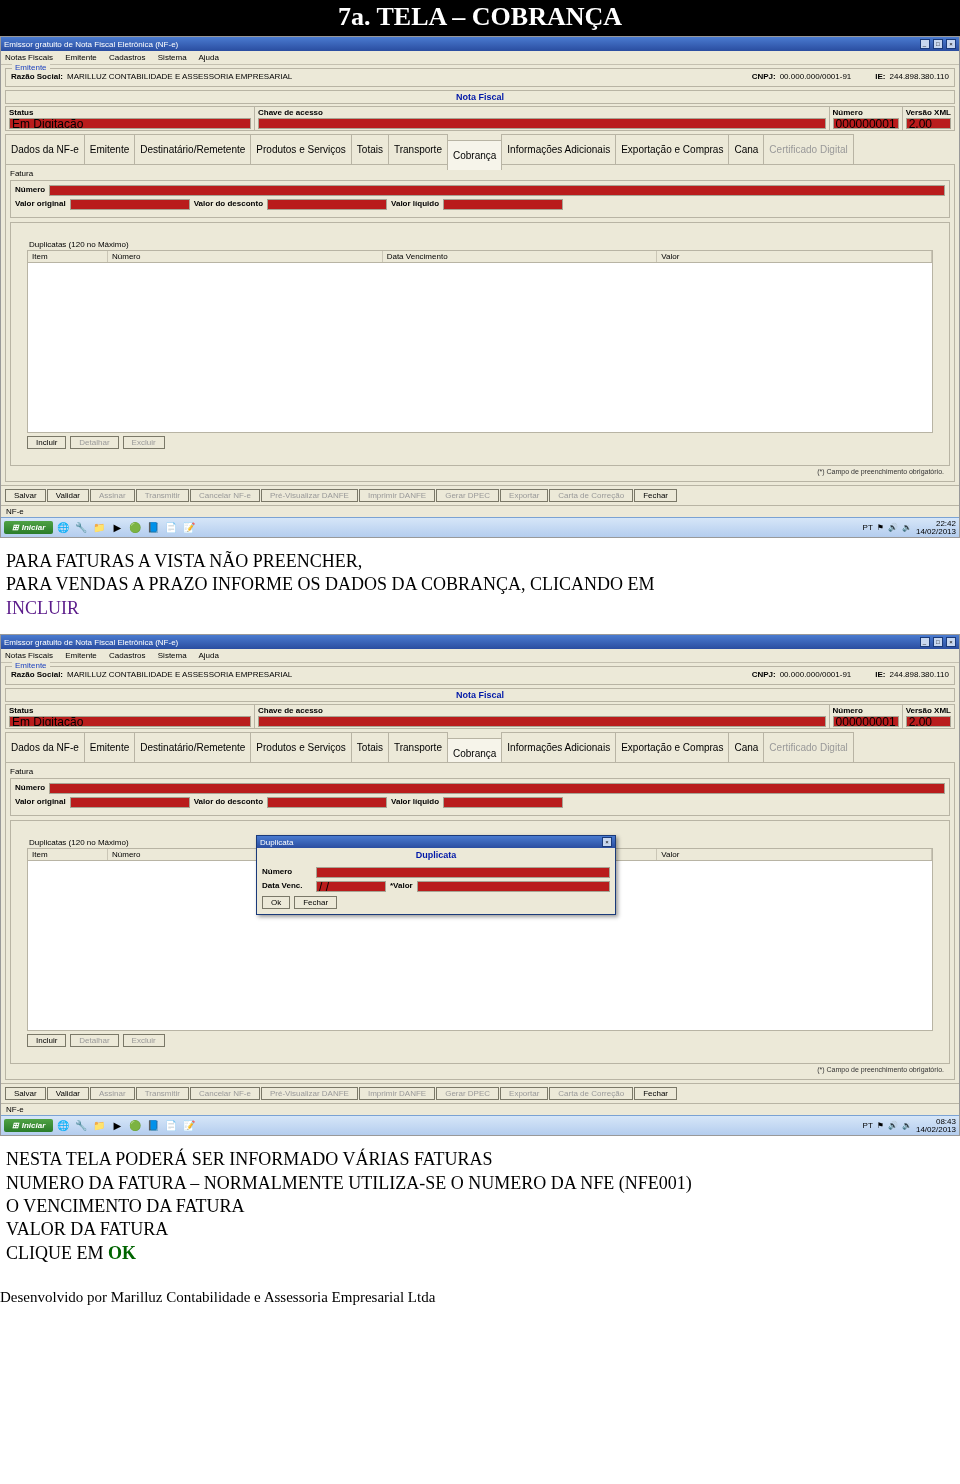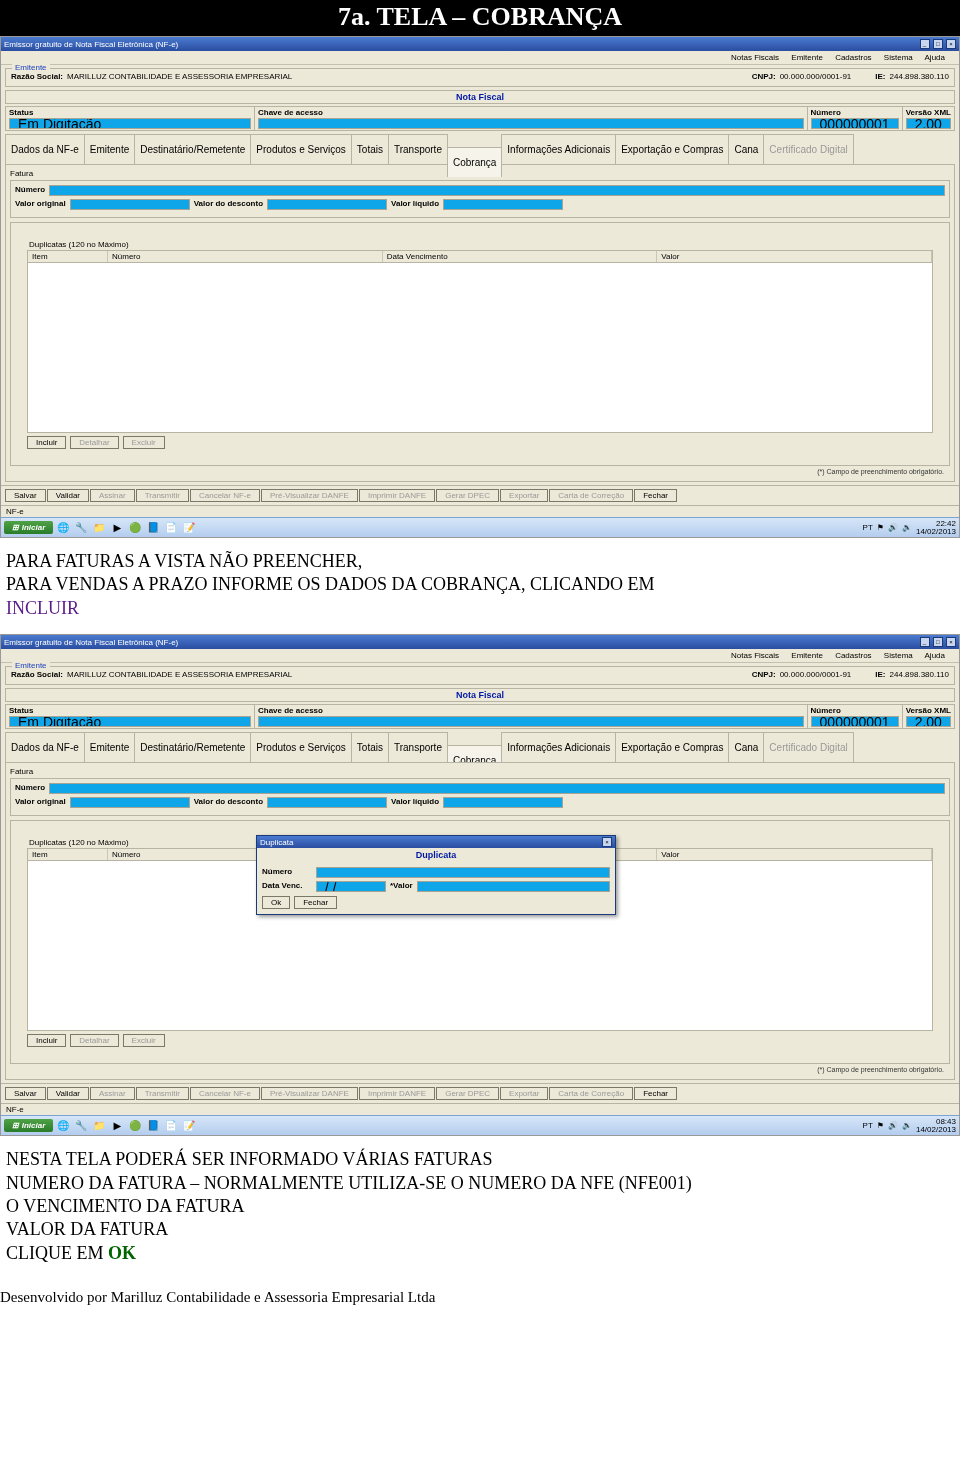--- a/index.html
+++ b/index.html
@@ -1,36 +1,36 @@
 <!DOCTYPE html>
 <html><head>
 <meta charset="utf-8">
 <style>
   * { box-sizing: border-box; margin: 0; padding: 0; }
   body { font-family: Tahoma, Arial, sans-serif; font-size: 7px; background: #fff; width: 960px; }
   .doc-title { background:#000; color:#fff; font-family:'Times New Roman',serif; font-size:26px; font-weight:bold; text-align:center; padding:2px 0 4px 0; }
   .screenshot { border:1px solid #999; margin:0; background:#ece9d8; }
   .titlebar { background:linear-gradient(#4a7bd0,#2a4da0); color:#fff; height:14px; display:flex; align-items:center; justify-content:space-between; padding:0 3px; font-size:8px;}
   .titlebar .winbtns span{ display:inline-block; width:10px; height:10px; background:#c8d7ef; margin-left:1px; border:1px solid #1a3a7a; font-size:6px; text-align:center; line-height:8px; color:#000;}
-  .menubar { background:#ece9d8; color:#000; font-size:8px; padding:2px 4px; border-bottom:1px solid #c4c0b0;text-align:right; }
+  .menubar { background:#ece9d8; color:#000; font-size:8px; padding:2px 4px; border-bottom:1px solid #c4c0b0; }
   .menubar span { margin-right:10px; }
   .fieldset { border:1px solid #b8b4a4; margin:3px 4px; padding:3px 5px 5px 5px; position:relative; background:#ece9d8;}
   .fieldset .legend{ position:absolute; top:-6px; left:6px; background:#ece9d8; color:#1a3fbf; padding:0 3px; font-size:8px;}
   .row { display:flex; align-items:flex-start; gap:4px; }
   .lbl { color:#000; font-weight:bold; font-size:8px; white-space:nowrap;}
   .val { color:#000; font-size:8px; }
   .notafiscal-bar{ text-align:center; color:#0018a8; font-weight:bold; font-size:9px; border:1px solid #b8b4a4; margin:2px 4px; padding:1px 0; background:#ece9d8;}
   .status-row{ display:flex; margin:0 4px; gap:0;}
   .status-col{ border:1px solid #b8b4a4; padding:1px 3px; background:#ece9d8;}
   .status-col .lbl{display:block;}
-  .input-like{ background:#0ea5e9; border:1px solid #a8a494; font-size:14px; padding:0 8px; color:#000; height:11px; line-height:11px; overflow:hidden;}
+  .input-like{ background:#b91c1c; border:1px solid #a8a494; font-size:12px; padding:0 2px; color:#000; height:11px; line-height:11px; overflow:hidden;}
   .status-col .input-like{ width:100%; margin-top:1px;}
   .tabs{ display:flex; margin:3px 4px 0 4px; }
   .tab{ border:1px solid #b8b4a4; border-bottom:none; background:#ece9d8; font-size:10px; padding:9px 5px; margin-right:-1px; color:#000;}
-  .tab.active{ background:#f6f4ea; position:relative; top:13px;}
+  .tab.active{ background:#f6f4ea; position:relative; top:6px;}
   .tab.disabled{ color:#999;}
   .inner-panel{ border:1px solid #b8b4a4; margin:0 4px 3px 4px; background:#ece9d8; padding:4px;}
   .fatura-legend{ font-size:8px; color:#000; margin-bottom:2px;}
   .fatura-box{ border:1px solid #b8b4a4; padding:4px;}
   .fatura-box .row{ margin-bottom:3px;}
   .fatura-box .input-like{ flex:1;}
   .dup-group{ margin-top:4px; border:1px solid #b8b4a4; padding:16px;}
   .dup-title{ font-size:8px; padding:1px 2px;}
   .dup-header{ display:flex; background:#ece9d8; border:1px solid #b8b4a4; border-bottom:1px solid #b8b4a4;}
   .dup-header div{ font-size:8px; padding:1px 4px; border-right:1px solid #cac6b6;}

